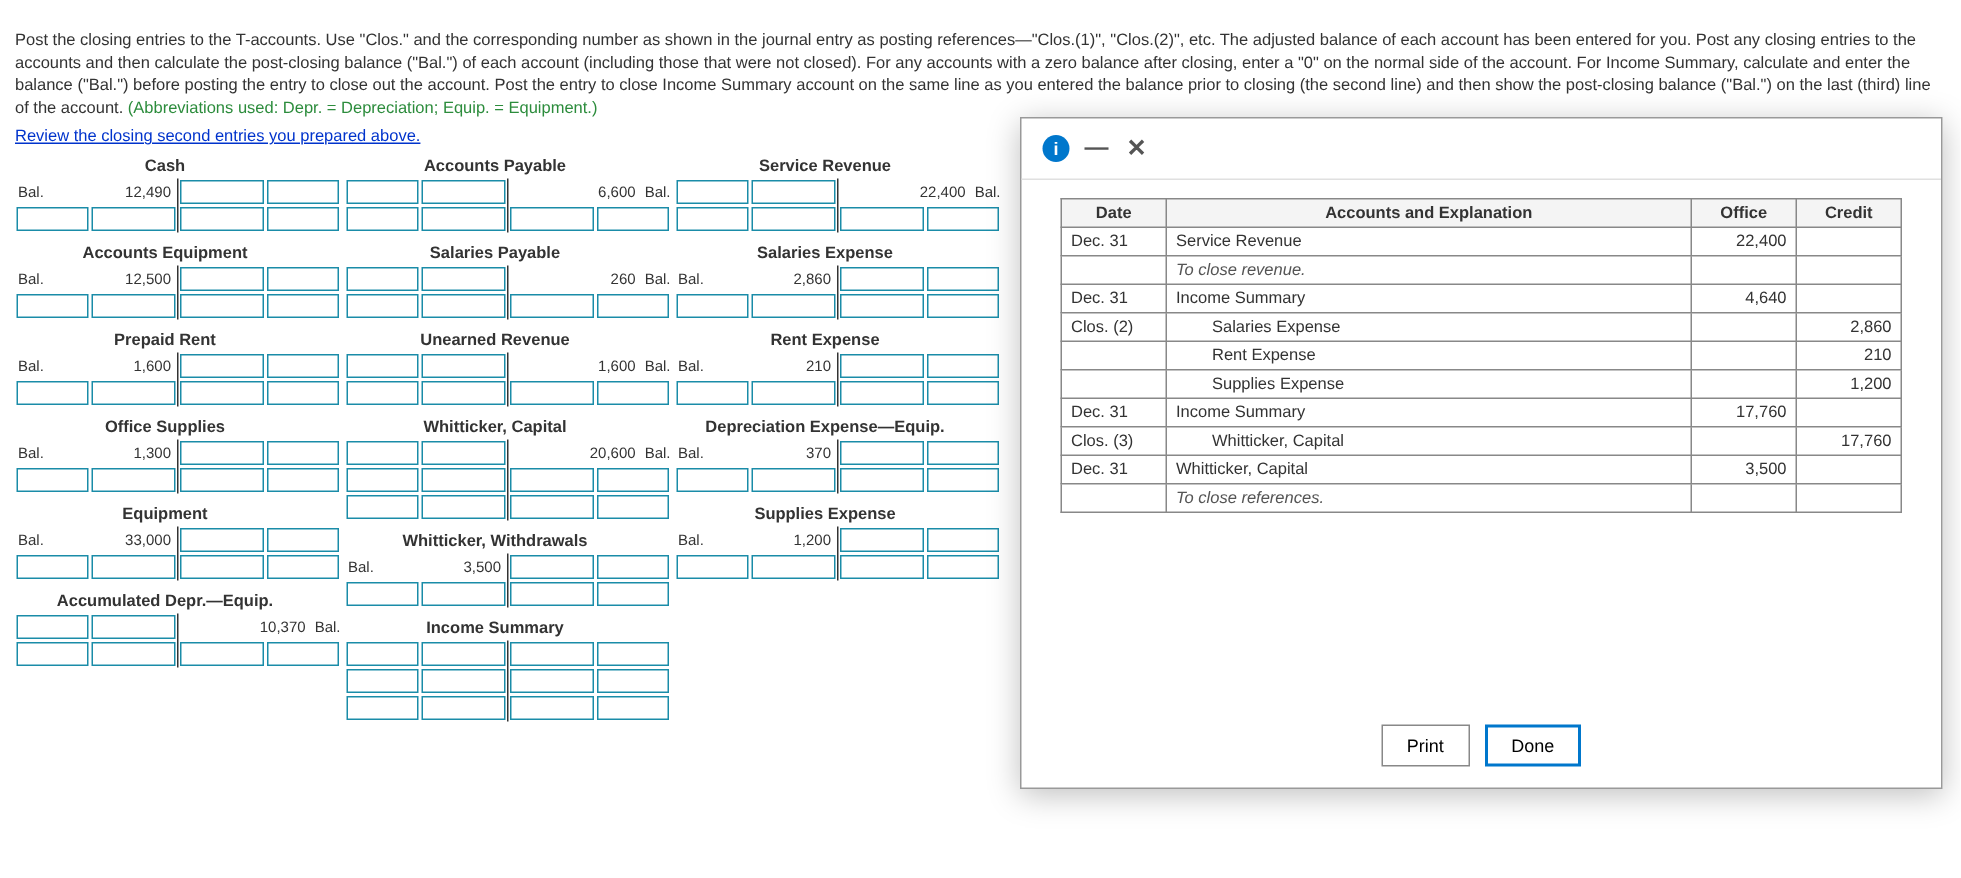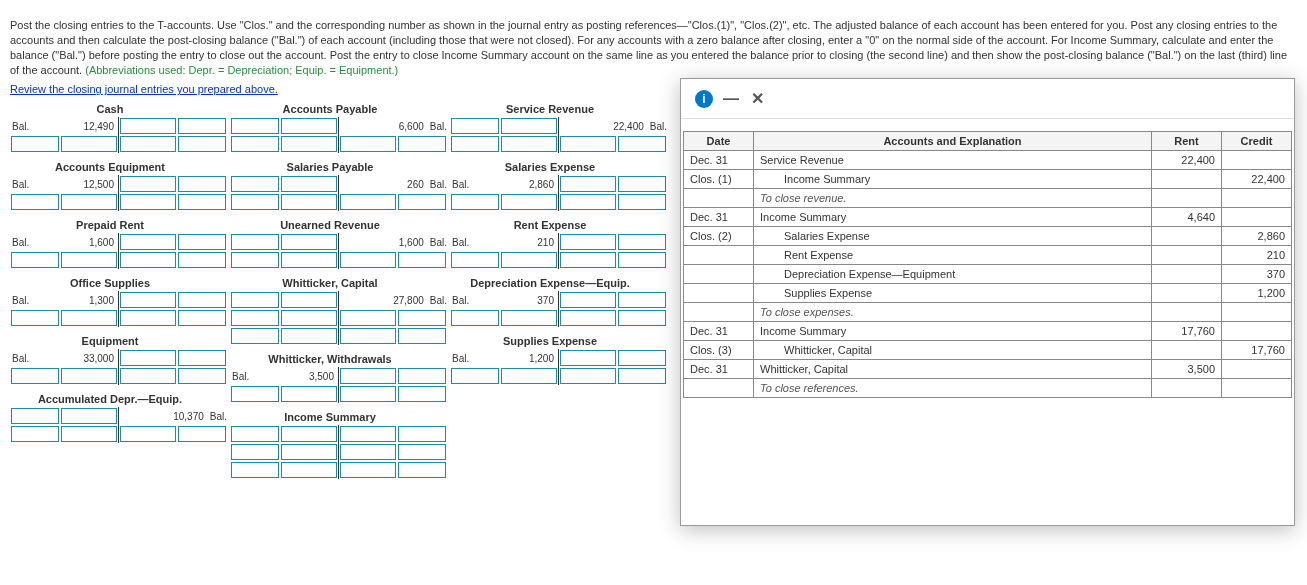--- a/index.html
+++ b/index.html
@@ -1,17 +1,17 @@
 <!DOCTYPE html>
 <html><head>
 <meta charset="utf-8">
 <style>
   * { box-sizing: border-box; margin: 0; padding: 0; }
   body { font-family: Arial, sans-serif; font-size: 11px; color: #333; width: 1307px; height: 585px; background: #fff; position: relative; }
-  .instructions { padding: 18px 10px 4px; color: #333; line-height: 1.35; }
+  .instructions { padding: 8px 10px 4px; color: #333; line-height: 1.35; margin-top: 12px; }
   .instructions .abbrev { color: #2c8c3c; }
   .review-link { color: #0033cc; text-decoration: underline; padding: 2px 10px 8px; display: inline-block; }
   .workspace { display: flex; gap: 20px; padding: 0 10px; }
   .col { display: flex; flex-direction: column; gap: 8px; }
   .tacct { width: 200px; }
   .tacct-title { text-align: center; font-weight: bold; font-size: 11px; padding-bottom: 2px; }
   .tgrid { display: flex; }
   .side { flex: 1; display: flex; flex-direction: column; }
   .side.debit { border-right: 1px solid #333; }
   .trow { display: flex; height: 18px; align-items: center; }
@@ -19,40 +19,40 @@
   .tval { flex: 1; text-align: right; padding-right: 4px; font-size: 10px; }
   .tinput { width: 48px; height: 16px; border: 1px solid #1a8ca8; margin: 1px; background: #fff; font-size: 10px; text-align: right; padding-right: 2px; }
   .tinput.wide { width: 56px; }
   .baltxt { font-size: 10px; padding-left: 2px; }
   .modal { position: absolute; top: 78px; left: 680px; width: 615px; height: 448px; background: #fff; border: 1px solid #999; box-shadow: 0 4px 20px rgba(0,0,0,0.25); display: flex; flex-direction: column; }
   .modal-head { display: flex; align-items: center; padding: 10px 14px; border-bottom: 1px solid #e0e0e0; }
   .info-icon { width: 18px; height: 18px; border-radius: 50%; background: #0077cc; color: #fff; font-weight: bold; font-size: 12px; text-align: center; line-height: 18px; margin-right: 10px; }
   .modal-title { flex: 1; font-size: 13px; }
   .win-btns { display: flex; gap: 12px; align-items: center; }
   .win-btns span { font-size: 16px; font-weight: bold; color: #555; cursor: pointer; }
-  .modal-body { flex: 1; overflow: auto; padding: 12px 2px; }
+  .modal-body { flex: 1; overflow: auto; padding: 12px 26px; }
   table.journal { border-collapse: collapse; width: 100%; font-size: 11px; }
   table.journal th, table.journal td { border: 1px solid #888; padding: 3px 6px; }
   table.journal th { background: #f4f4f4; text-align: center; font-weight: bold; }
   .acct-indent { padding-left: 24px; }
   .explain { font-style: italic; color: #555; }
   .num { text-align: right; }
   .modal-foot { padding: 8px 18px 14px; display: flex; justify-content: center; gap: 10px; }
   .btn { border: 1px solid #888; background: #fff; padding: 5px 16px; font-size: 12px; cursor: pointer; }
   .btn.done { border: 2px solid #0077cc; }
 </style>
 </head>
 <body>
 
 
 
 <div class="instructions">
   <span>Post the closing entries to the T-accounts. Use "Clos." and the corresponding number as shown in the journal entry as posting references—"Clos.(1)", "Clos.(2)", etc. The adjusted balance of each account has been entered for you. Post any closing entries to the accounts and then calculate the post-closing balance ("Bal.") of each account (including those that were not closed). For any accounts with a zero balance after closing, enter a "0" on the normal side of the account. For Income Summary, calculate and enter the balance ("Bal.") before posting the entry to close out the account. Post the entry to close Income Summary account on the same line as you entered the balance prior to closing (the second line) and then show the post-closing balance ("Bal.") on the last (third) line of the account. </span><span class="abbrev">(Abbreviations used: Depr. = Depreciation; Equip. = Equipment.)</span>
 </div>
-<a href="#" class="review-link">Review the closing journal entries you prepared above.</a>
+<a href="#" class="review-link">Review the closing second entries you prepared above.</a>
 
 <div class="workspace" id="workspace">
     <div class="col">
       <div class="tacct">
         <div class="tacct-title">Cash</div>
         <div class="tgrid">
           <div class="side debit">
             <div class="trow">
               <span class="tlabel">Bal.</span>
               <span class="tval">12,490</span>
@@ -288,21 +288,21 @@
               <input class="tinput" style="">
               <input class="tinput wide" style="">
             </div>
             <div class="trow">
               <input class="tinput" style="">
               <input class="tinput wide" style="">
             </div>
           </div>
           <div class="side credit">
             <div class="trow">
-              <span class="tval">27,800</span>
+              <span class="tval">20,600</span>
               <span class="baltxt">Bal.</span>
             </div>
             <div class="trow">
               <input class="tinput wide" style="">
               <input class="tinput" style="">
             </div>
             <div class="trow">
               <input class="tinput wide" style="">
               <input class="tinput" style="">
             </div>
@@ -504,38 +504,32 @@
       <span>—</span>
       <span>✕</span>
     </div>
   </div>
   <div class="modal-body">
     <table class="journal">
       <thead>
         <tr>
           <th style="width:70px">Date</th>
           <th>Accounts and Explanation</th>
-          <th style="width:70px">Rent</th>
+          <th style="width:70px">Office</th>
           <th style="width:70px">Credit</th>
         </tr>
       </thead>
       <tbody id="journal-body">
           <tr>
             <td>Dec. 31</td>
             <td>Service Revenue</td>
             <td class="num">22,400</td>
             <td class="num"></td>
           </tr>
           <tr>
-            <td>Clos. (1)</td>
-            <td><span class="acct-indent">Income Summary</span></td>
-            <td class="num"></td>
-            <td class="num">22,400</td>
-          </tr>
-          <tr>
             <td></td>
             <td class="explain">To close revenue.</td>
             <td class="num"></td>
             <td class="num"></td>
           </tr>
           <tr>
             <td>Dec. 31</td>
             <td>Income Summary</td>
             <td class="num">4,640</td>
             <td class="num"></td>
@@ -547,35 +541,23 @@
             <td class="num">2,860</td>
           </tr>
           <tr>
             <td></td>
             <td><span class="acct-indent">Rent Expense</span></td>
             <td class="num"></td>
             <td class="num">210</td>
           </tr>
           <tr>
             <td></td>
-            <td><span class="acct-indent">Depreciation Expense—Equipment</span></td>
-            <td class="num"></td>
-            <td class="num">370</td>
-          </tr>
-          <tr>
-            <td></td>
             <td><span class="acct-indent">Supplies Expense</span></td>
             <td class="num"></td>
             <td class="num">1,200</td>
-          </tr>
-          <tr>
-            <td></td>
-            <td class="explain">To close expenses.</td>
-            <td class="num"></td>
-            <td class="num"></td>
           </tr>
           <tr>
             <td>Dec. 31</td>
             <td>Income Summary</td>
             <td class="num">17,760</td>
             <td class="num"></td>
           </tr>
           <tr>
             <td>Clos. (3)</td>
             <td><span class="acct-indent">Whitticker, Capital</span></td>
@@ -590,16 +572,20 @@
           </tr>
           <tr>
             <td></td>
             <td class="explain">To close references.</td>
             <td class="num"></td>
             <td class="num"></td>
           </tr>
         </tbody>
     </table>
   </div>
+  <div class="modal-foot">
+    <button class="btn">Print</button>
+    <button class="btn done">Done</button>
+  </div>
 </div>
 
 
 
 
 </body></html>

